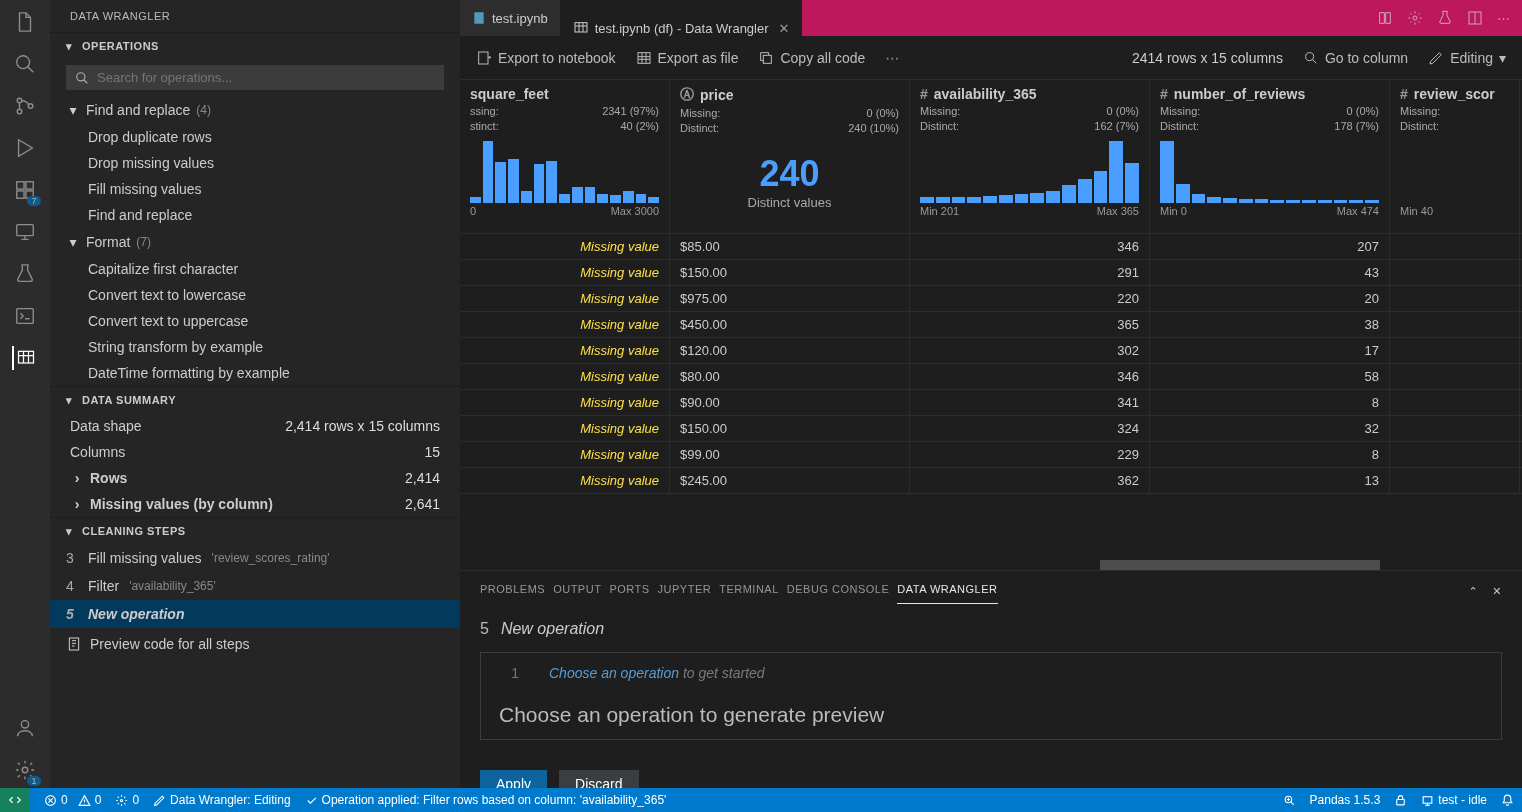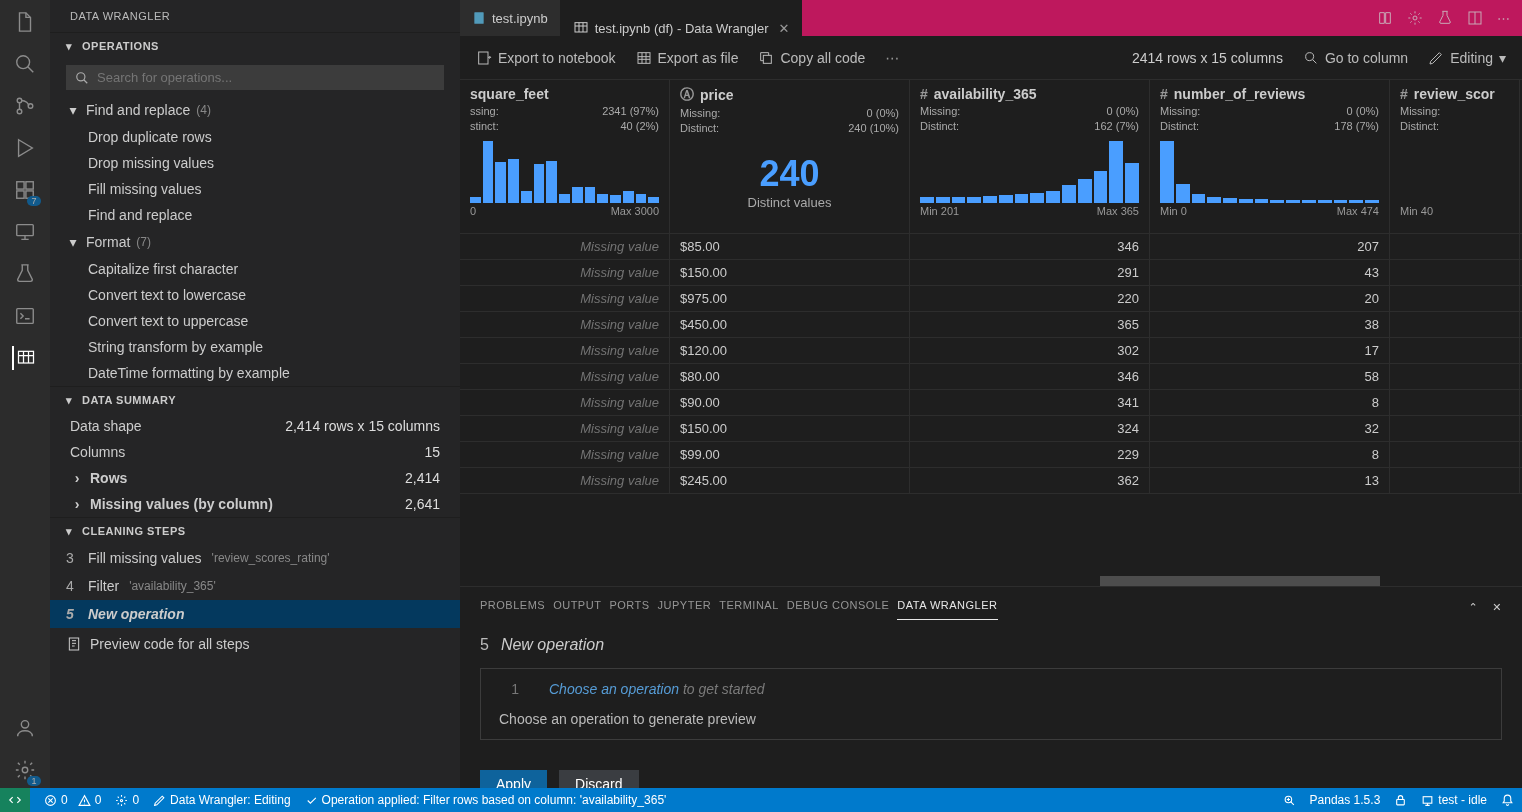--- a/index.html
+++ b/index.html
@@ -57,21 +57,21 @@
 .col-stats .val{text-align:right;}
 .histogram{height:70px;display:flex;align-items:flex-end;gap:2px;padding:6px 0 2px 0;}
 .histogram .bar{background:#4a9eff;flex:1;}
 .hist-labels{display:flex;justify-content:space-between;font-size:11px;color:#999;}
 .big-distinct{height:90px;display:flex;flex-direction:column;align-items:center;justify-content:center;}
 .big-distinct .num{color:#4a9eff;font-size:36px;font-weight:600;}
 .big-distinct .lbl{color:#aaa;font-size:13px;}
 .data-rows{flex:1;overflow-y:auto;}
 .data-row{display:flex;border-bottom:1px solid #2d2d2d;height:26px;align-items:stretch;}
 .data-cell{border-right:1px solid #2d2d2d;padding:3px 10px;font-size:13px;display:flex;align-items:center;}
-.data-cell.missing{font-style:italic;color:#737373;justify-content:flex-end;}
+.data-cell.missing{font-style:italic;color:#fde047;justify-content:flex-end;}
 .data-cell.num{justify-content:flex-end;}
 .data-cell.w1{width:210px;}
 .data-cell.w2{width:240px;}
 .data-cell.w3{width:240px;}
 .data-cell.w4{width:240px;}
 .data-cell.w5{width:130px;}
 .hscroll{height:10px;background:#1e1e1e;position:relative;}
 .hscroll .thumb{position:absolute;height:10px;background:#4d4d4d;}
 .panel{border-top:1px solid #2d2d2d;display:flex;flex-direction:column;}
 .panel-tabs{display:flex;gap:8px;padding:8px 20px 0 20px;font-size:11px;letter-spacing:0.5px;}
@@ -80,21 +80,21 @@
 .panel-tabs .picons{margin-left:auto;display:flex;gap:14px;align-items:center;}
 .panel-body{padding:16px 20px;}
 .op-title{display:flex;align-items:center;gap:12px;font-size:16px;margin-bottom:14px;}
 .op-title .n{color:#bbb;}
 .op-title .t{font-style:italic;}
 .code-box{border:1px solid #3c3c3c;background:#1e1e1e;padding:12px 18px;font-family:Menlo,Consolas,monospace;font-size:14px;}
 .code-line{display:flex;gap:30px;}
 .code-line .ln{color:#777;width:20px;text-align:right;}
 .code-line .kw{color:#569cd6;font-style:italic;}
 .code-line .cm{color:#7a7a7a;font-style:italic;}
-.code-hint{color:#bbb;margin-top:14px;font-size:14px;}
+.code-hint{color:#bbb;margin-top:22px;font-size:21px;}
 .panel-buttons{display:flex;gap:12px;padding:14px 20px;}
 .btn{padding:6px 16px;font-size:14px;border:none;cursor:pointer;color:#fff;}
 .btn.primary{background:#0e639c;}
 .btn.secondary{background:#3a3d41;}
 .status-bar{height:24px;background:#007acc;display:flex;align-items:center;color:#fff;font-size:12px;padding:0 8px;gap:14px;}
 .status-bar .sitem{display:flex;align-items:center;gap:4px;cursor:pointer;}
 .status-bar .remote{background:#16825d;height:100%;display:flex;align-items:center;padding:0 8px;margin-left:-8px;}
 .status-bar .spacer{flex:1;}
 svg{display:block;}
 </style>

